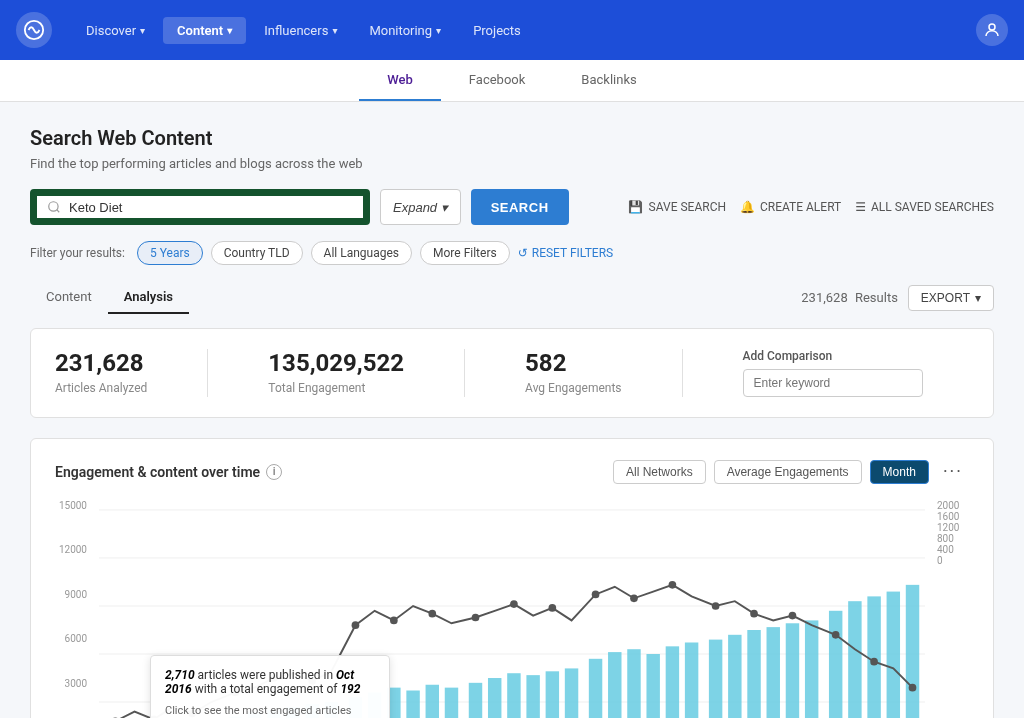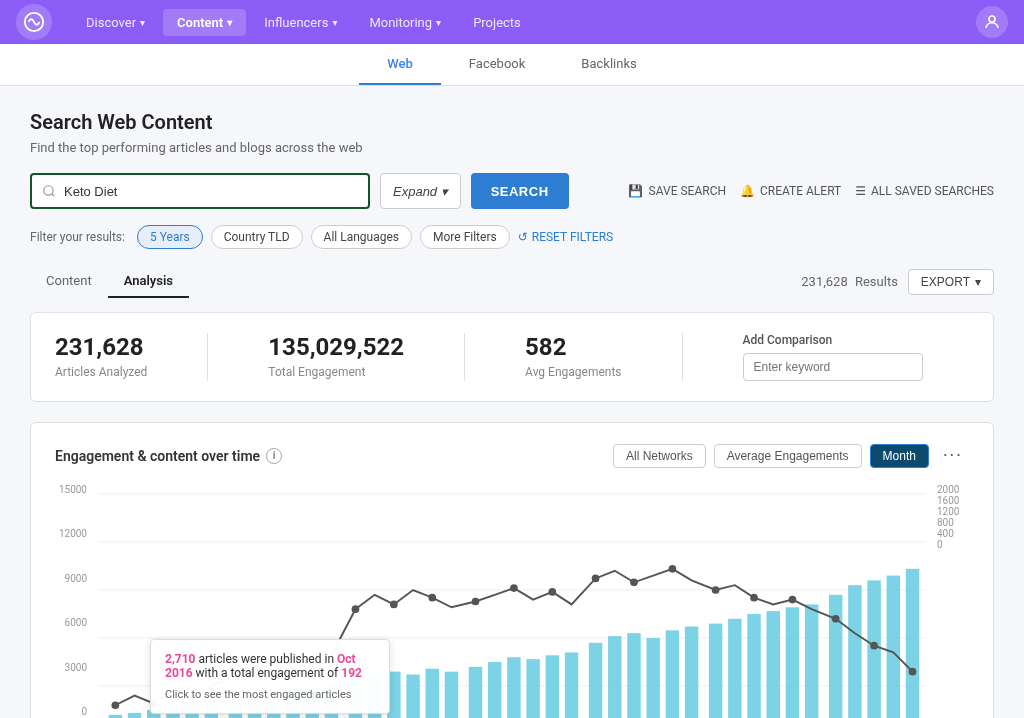--- a/index.html
+++ b/index.html
@@ -1,41 +1,41 @@
 <!DOCTYPE html>
 <html><head>
   <meta charset="utf-8">
   <style>
     * { box-sizing: border-box; margin: 0; padding: 0; }
     body { font-family: -apple-system, BlinkMacSystemFont, 'Segoe UI', Roboto, sans-serif; background: #f5f7fa; color: #333; font-size: 13px; }
 
     
-    .top-nav { background: #8b5cf6; display: flex; align-items: center; height: 44px; padding: 0 16px; }
+    .top-nav { background: #1d4ed8; display: flex; align-items: center; height: 60px; padding: 0 16px; }
     .nav-logo { width: 36px; height: 36px; background: rgba(255,255,255,0.2); border-radius: 50%; display: flex; align-items: center; justify-content: center; margin-right: 20px; }
     .nav-logo svg { width: 22px; height: 22px; }
     .nav-links { display: flex; flex: 1; gap: 4px; }
     .nav-link { color: rgba(255,255,255,0.85); padding: 6px 14px; border-radius: 4px; cursor: pointer; display: flex; align-items: center; gap: 4px; font-size: 13px; }
     .nav-link.active { background: rgba(255,255,255,0.2); color: #fff; font-weight: 600; }
     .nav-chevron { font-size: 10px; }
     .nav-avatar { width: 32px; height: 32px; background: rgba(255,255,255,0.2); border-radius: 50%; display: flex; align-items: center; justify-content: center; color: #fff; cursor: pointer; }
 
     
     .sub-tabs { background: #fff; display: flex; justify-content: center; gap: 0; border-bottom: 1px solid #e0e0e0; }
     .sub-tab { padding: 12px 28px; color: #666; cursor: pointer; font-size: 13px; border-bottom: 2px solid transparent; }
-    .sub-tab.active { color: #3b82f6; border-bottom-color: #2d7dd2; font-weight: 500; }
+    .sub-tab.active { color: #4c1d95; border-bottom-color: #2d7dd2; font-weight: 500; }
 
     
     .main { padding: 24px 30px; }
 
     .page-title { font-size: 20px; font-weight: 600; color: #222; margin-bottom: 6px; }
     .page-subtitle { font-size: 13px; color: #666; margin-bottom: 18px; }
 
     
     .search-bar { display: flex; align-items: center; gap: 10px; margin-bottom: 16px; }
-    .search-input-wrap { display: flex; align-items: center; border: 2px solid #14532d; border-radius: 4px; padding: 0 10px; background: #fff; flex: 0 0 340px; height: 36px; }
+    .search-input-wrap { display: flex; align-items: center; border: 7px solid #14532d; border-radius: 4px; padding: 0 10px; background: #fff; flex: 0 0 340px; height: 36px; }
     .search-input-wrap svg { color: #999; margin-right: 8px; flex-shrink: 0; }
     .search-input-wrap input { border: none; outline: none; font-size: 13px; flex: 1; color: #333; }
     .expand-btn { border: 1px solid #ccc; border-radius: 4px; background: #fff; padding: 6px 12px; font-size: 13px; color: #444; cursor: pointer; display: flex; align-items: center; gap: 4px; height: 36px; font-style: italic; }
     .search-btn { background: #2d7dd2; color: #fff; border: none; border-radius: 4px; padding: 6px 20px; font-size: 13px; font-weight: 600; cursor: pointer; height: 36px; letter-spacing: 0.5px; }
     .search-actions { display: flex; gap: 14px; margin-left: auto; align-items: center; }
     .search-action { display: flex; align-items: center; gap: 5px; color: #555; font-size: 12px; cursor: pointer; }
 
     
     .filter-row { display: flex; align-items: center; gap: 8px; margin-bottom: 16px; flex-wrap: wrap; }
     .filter-label { font-size: 12px; color: #666; margin-right: 4px; }
@@ -66,21 +66,21 @@
     .chart-title { font-size: 14px; font-weight: 600; color: #333; display: flex; align-items: center; gap: 6px; justify-content: center; }
     .chart-info { width: 16px; height: 16px; border-radius: 50%; border: 1px solid #aaa; display: flex; align-items: center; justify-content: center; font-size: 11px; color: #888; cursor: pointer; }
     .chart-controls { margin-left: auto; display: flex; gap: 8px; align-items: center; }
     .chart-btn { border: 1px solid #ccc; border-radius: 4px; padding: 4px 12px; font-size: 12px; cursor: pointer; background: #fff; color: #555; }
     .chart-btn.active { background: #0c4a6e; color: #fff; border-color: #2d7dd2; }
     .chart-more { cursor: pointer; color: #555; font-size: 18px; letter-spacing: 2px; padding: 2px 6px; }
     .chart-svg { width: 100%; height: 100%; }
 
     
     .chart-tooltip { position: absolute; left: 95px; top: 155px; background: rgba(255,255,255,0.97); border: 1px solid #ddd; border-radius: 4px; padding: 12px 14px; font-size: 12px; color: #333; max-width: 240px; box-shadow: 0 2px 8px rgba(0,0,0,0.12); z-index: 10; }
-    .chart-tooltip b { color: #ec4899; }
+    .chart-tooltip b { color: #000000; font-style: italic; }
     .chart-tooltip .click-hint { color: #666; margin-top: 8px; font-size: 11px; }
 
     
     .chart-y-left { position: absolute; left: -8px; top: 0; bottom: 30px; display: flex; flex-direction: column; justify-content: space-between; align-items: flex-end; font-size: 10px; color: #999; padding: 0 4px; width: 44px; }
     .chart-y-right { position: absolute; right: -8px; top: 0; bottom: 30px; display: flex; flex-direction: column; justify-content: flex-start; align-items: flex-start; font-size: 10px; color: #999; padding: 0 4px; width: 44px; }
   </style>
 </head>
 <body>
 
 <nav class="top-nav">

